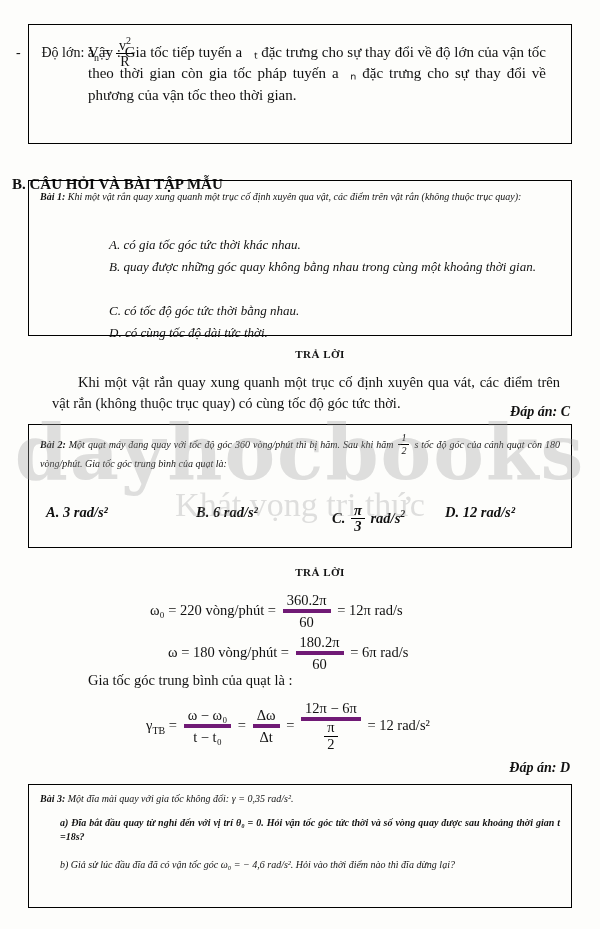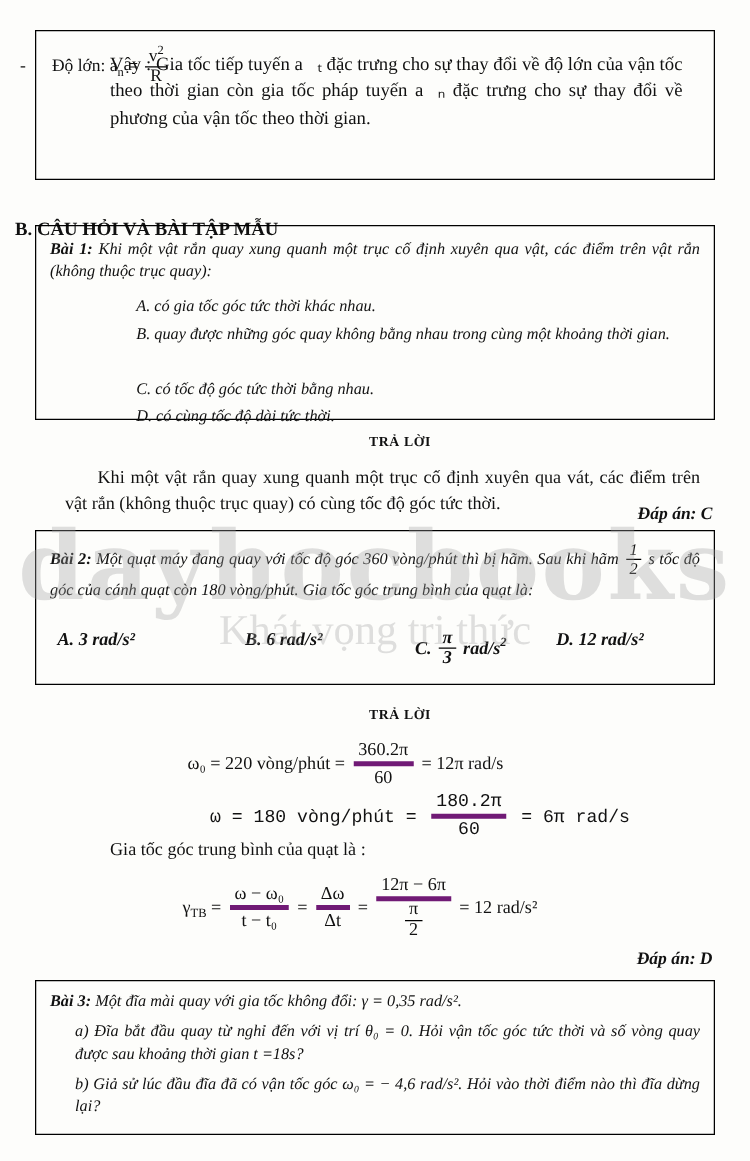--- a/index.html
+++ b/index.html
@@ -87,21 +87,21 @@
   }
   .b1{left:28px;top:180px;width:544px;height:156px;}
   .b2{left:28px;top:424px;width:544px;height:124px;}
   .b3{left:28px;top:784px;width:544px;height:124px;}
 
   .qlabel{
     font-weight:bold;font-style:italic;
   }
   .qtext{
     position:absolute;
-    font-size:13px;
+    font-size:10px;
     font-style:italic;
     line-height:1.42;
     text-align:justify;
   }
   .b1text{left:40px;top:190px;width:520px;}
   .opt{
     position:absolute;
     font-size:13px;font-style:italic;line-height:1.4;
     text-align:justify;
     margin-left:43px;
@@ -137,32 +137,32 @@
   .b2opts span.o{position:absolute;}
   .o1{left:0px;}
   .o2{left:150px;}
   .o3{left:286px;}
   .o4{left:399px;}
 
   .math{
     position:absolute;font-size:14.5px;
   }
   .m1{left:150px;top:592px;}
-  .m2{left:168px;top:634px;font-family:Liberation Mono, monospace;}
+  .m2{left:168px;top:634px;}
   .m3{left:88px;top:672px;}
   .m4{left:146px;top:700px;}
 
   .bigfrac{
     display:inline-block;text-align:center;vertical-align:middle;margin:0 3px;
   }
   .bigfrac .n{display:block;padding:0 4px;line-height:1.2;}
   .bigfrac .d{display:block;padding:0 4px;line-height:1.25;border-top:4px solid #701a75;}
 
   .b3text{left:40px;top:792px;width:520px;}
-  .b3a{left:60px;top:816px;width:500px;}
+  .b3a{left:60px;top:816px;width:500px;font-weight:bold;}
   .b3b{left:60px;top:858px;width:500px;}
 </style>
 </head>
 <body>
 
 <div class="page">
 
   <div class="wm">
     <div class="wm1">dayhocbooks</div>
     <div class="wm2">Khát vọng tri thức</div>

